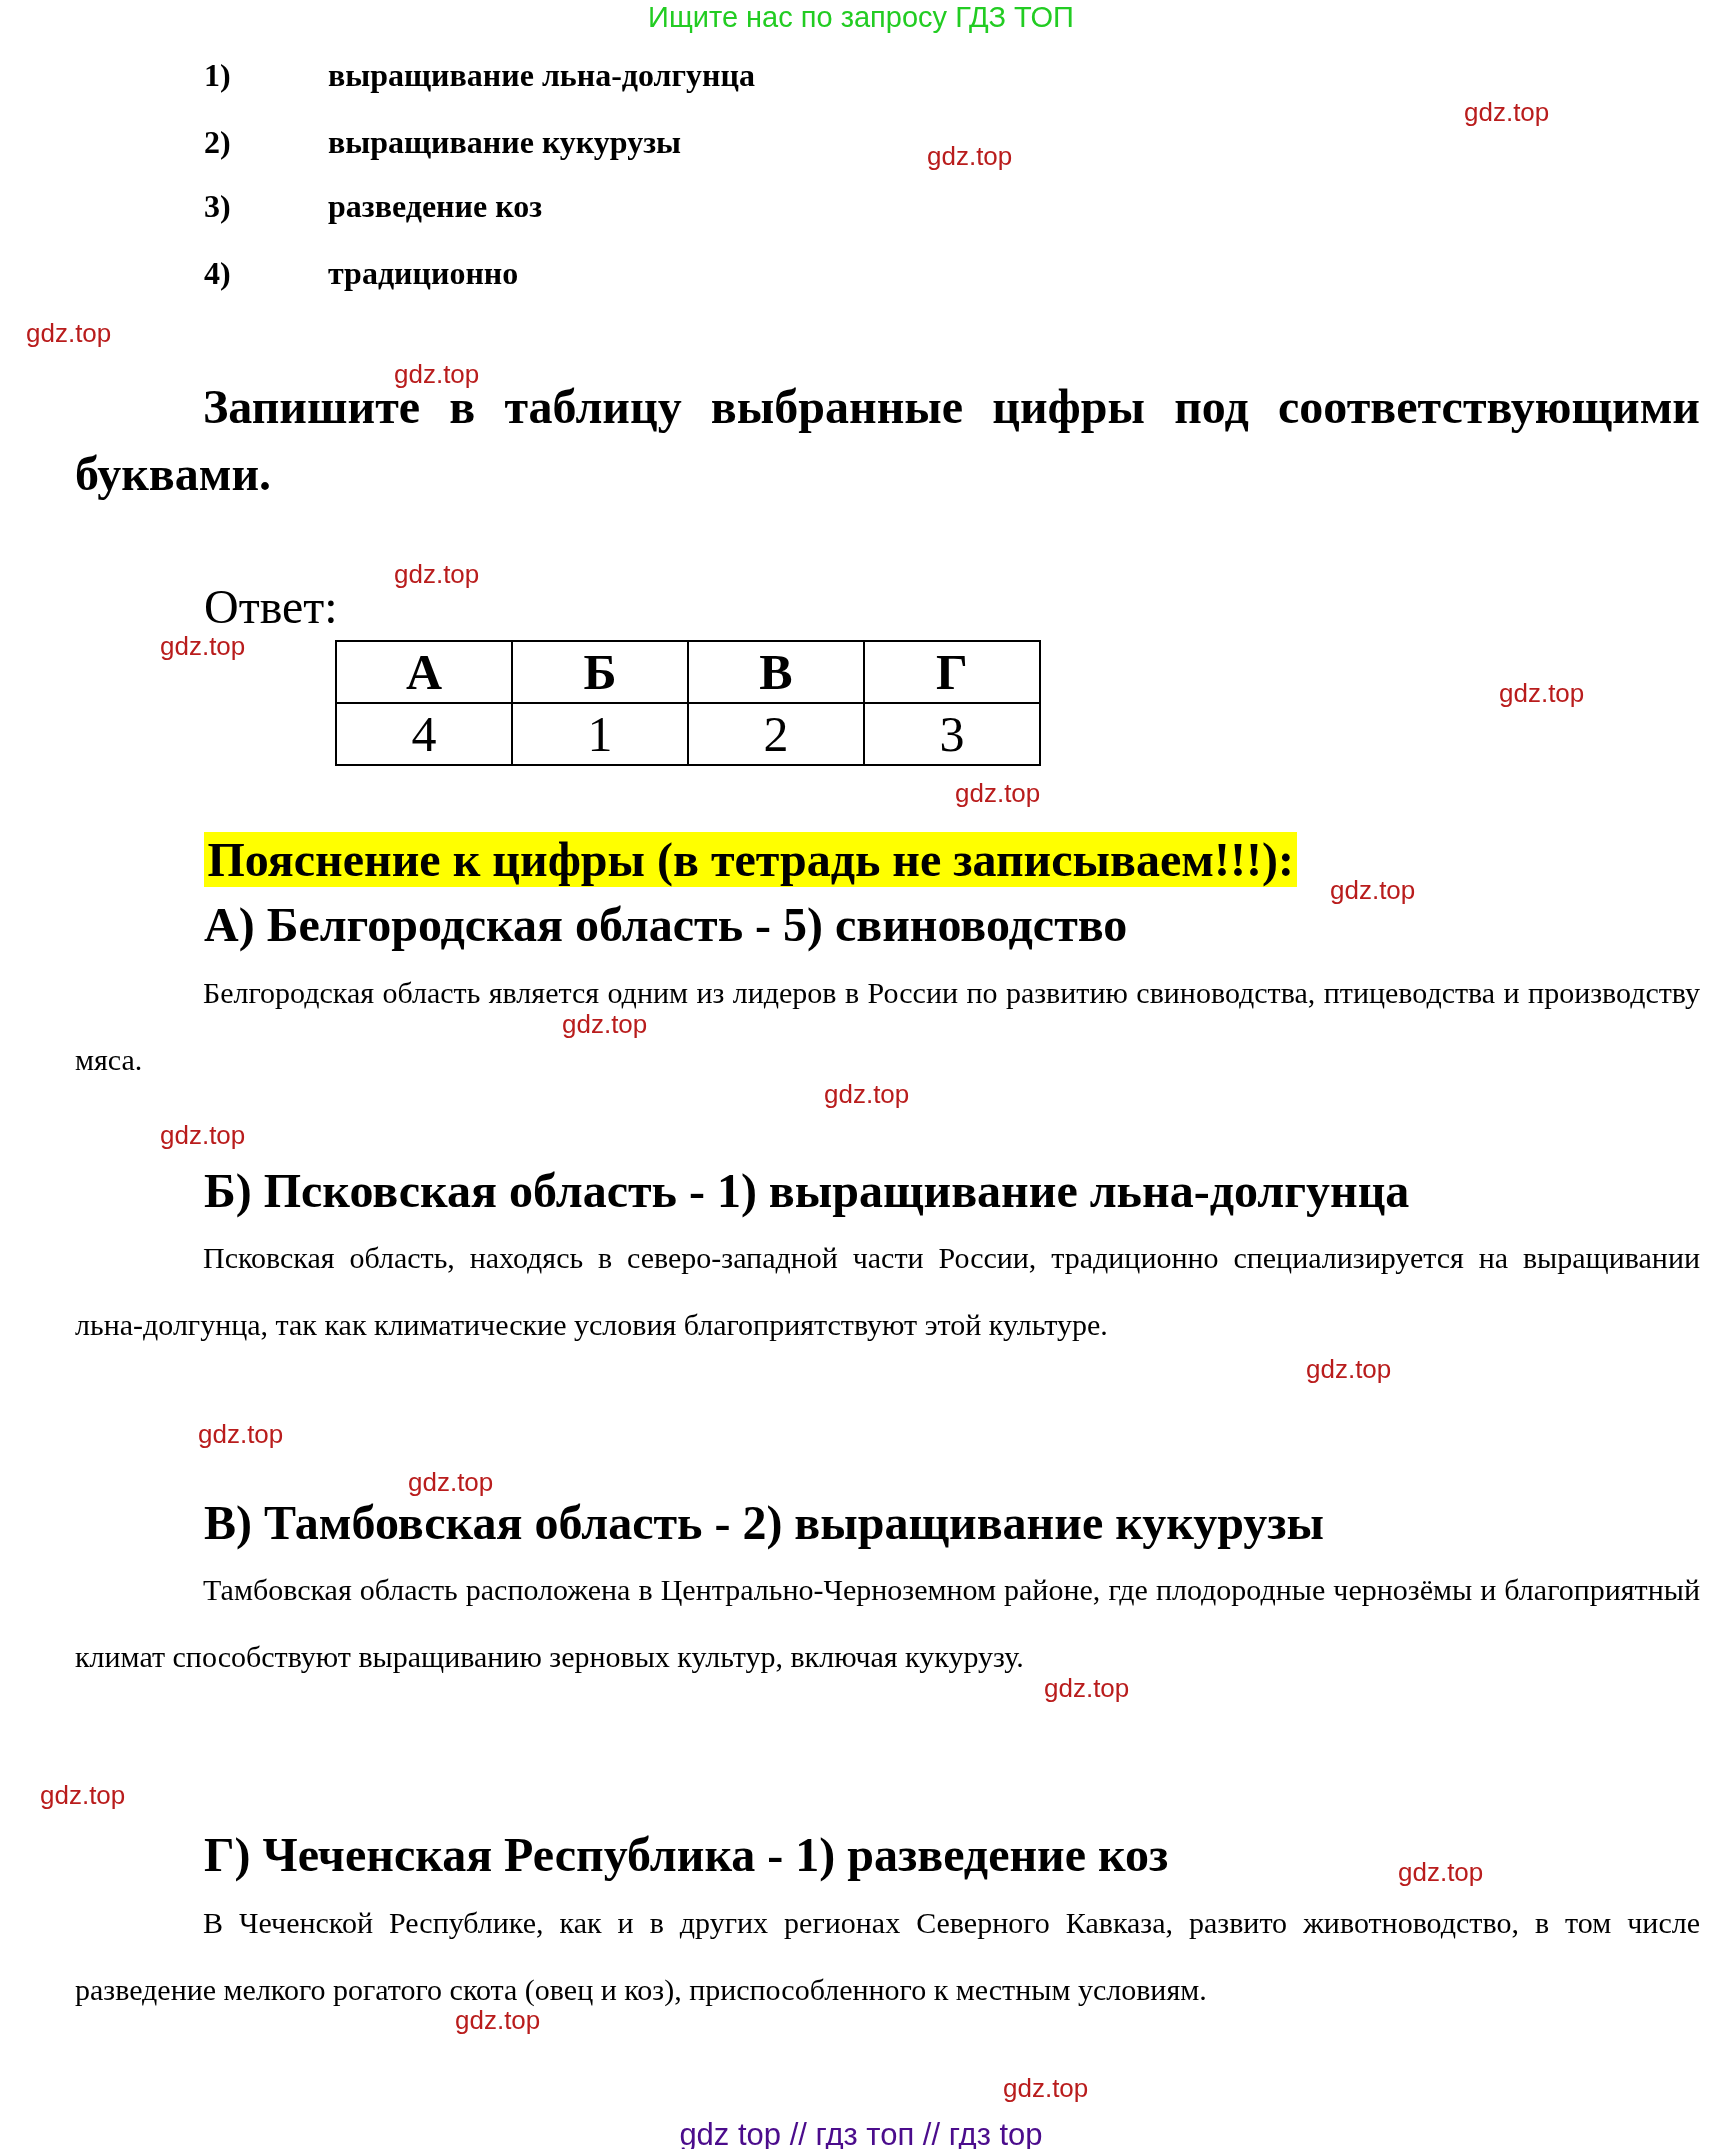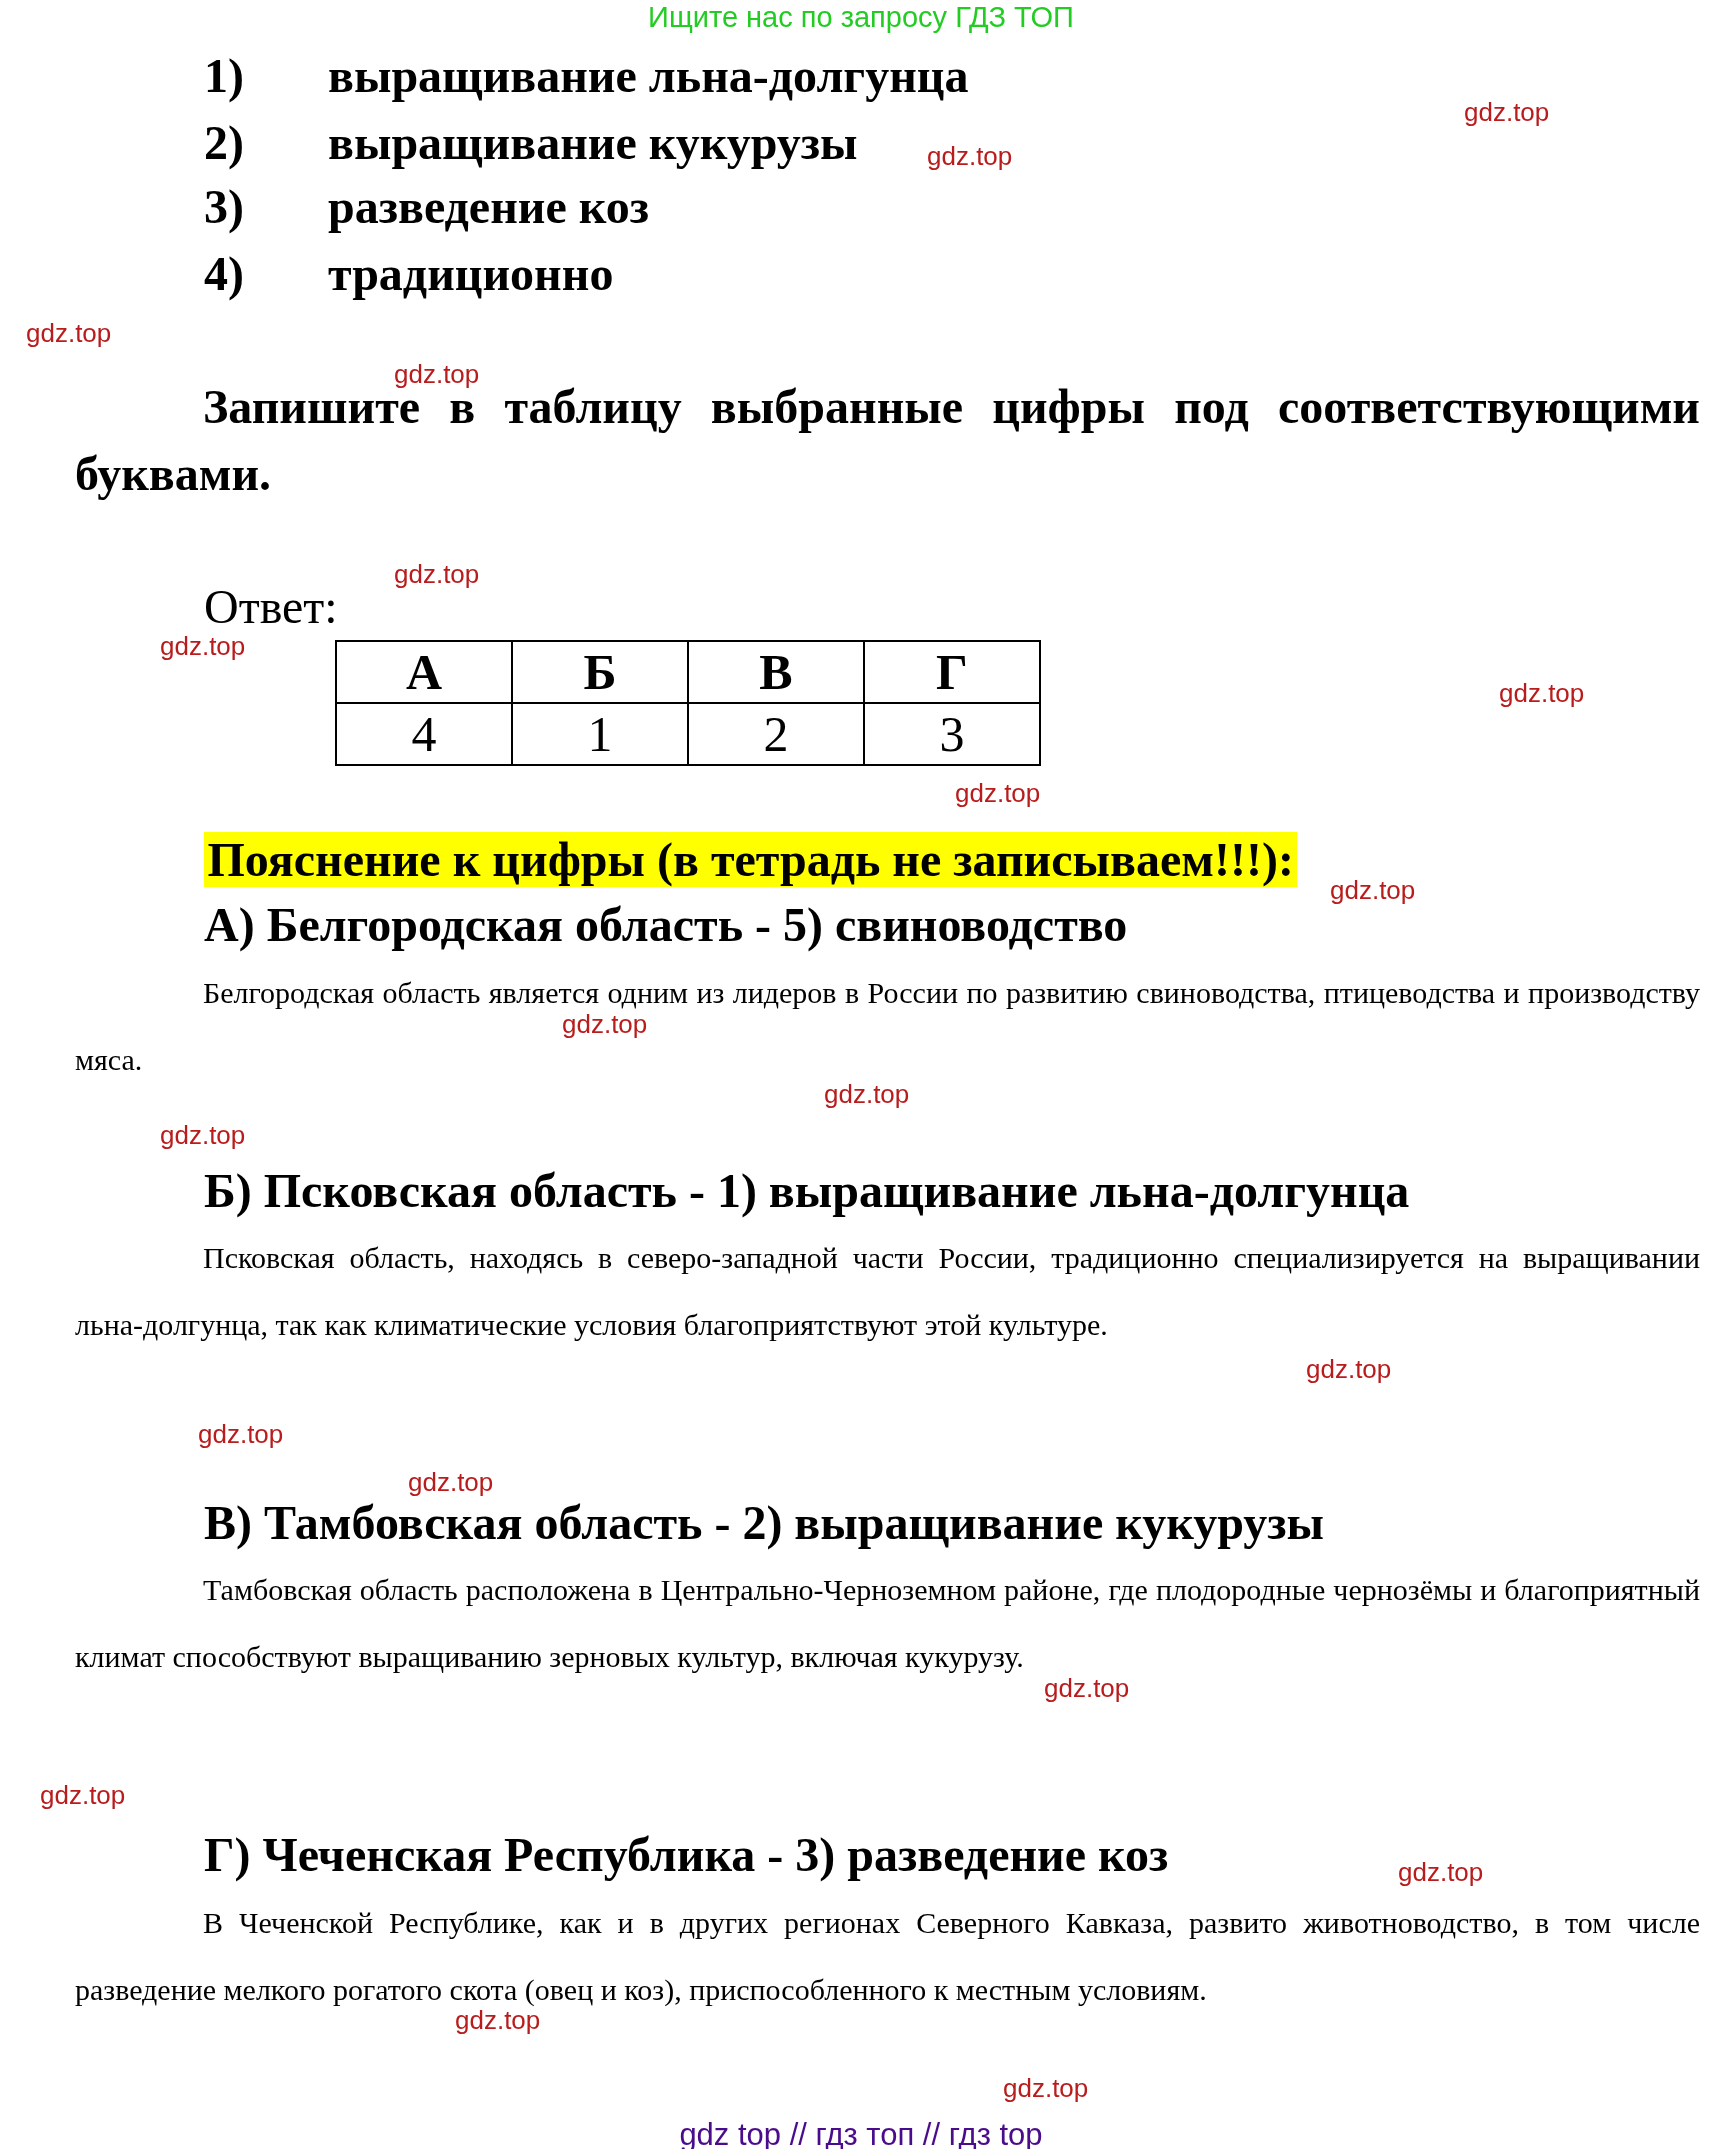--- a/index.html
+++ b/index.html
@@ -1,19 +1,19 @@
 <!DOCTYPE html>
 <html style="font-size:13.7px"><head>
 <meta charset="utf-8">
 <style>
   html, body { margin:0; padding:0; background:#ffffff; }
   body { width:1722px; height:2150px; position:relative; overflow:hidden; font-family:"Liberation Serif", serif; color:#000; }
   .abs { position:absolute; }
   .green-header { top:0; left:0; width:1722px; text-align:center; font-family:"Liberation Sans", sans-serif; font-size:29px; color:#22cc22; line-height:34px; }
-  .item { left:204px; font-size:48px; font-weight:bold; line-height:55px; }
+  .item { left:204px; font-size:32px; font-weight:bold; line-height:55px; }
   .item .num { display:inline-block; width:124px; }
   .para { left:75px; width:1625px; font-size:30px; line-height:67px; text-align:justify; text-align-last:left; }
   .para .indent { display:inline-block; width:128px; }
   .bold-text { font-weight:bold; }
   .heading { left:204px; font-size:48px; font-weight:bold; line-height:55px; white-space:nowrap; }
   .wm { font-family:"Liberation Sans", sans-serif; font-size:26px; color:#b91c1c; line-height:29px; white-space:nowrap; }
   .answer-label { left:204px; top:579px; font-size:48px; line-height:55px; }
   table.answer { position:absolute; left:335px; top:640px; width:706px; height:120px; border-collapse:collapse; }
   table.answer td { border:2.6px solid #000; text-align:center; font-size:50px; width:25%; height:60px; padding:0; }
   table.answer tr.hdr td { font-weight:bold; }
@@ -71,21 +71,21 @@
 <div class="abs heading" style="top:1163px">Б) Псковская область - 1) выращивание льна-долгунца</div>
 <div class="abs para" style="top:1224px">
   <span class="indent"></span><span>Псковская область, находясь в северо-западной части России, традиционно специализируется на выращивании льна-долгунца, так как климатические условия благоприятствуют этой культуре.</span>
 </div>
 
 <div class="abs heading" style="top:1495px">В) Тамбовская область - 2) выращивание кукурузы</div>
 <div class="abs para" style="top:1556px">
   <span class="indent"></span><span>Тамбовская область расположена в Центрально-Черноземном районе, где плодородные чернозёмы и благоприятный климат способствуют выращиванию зерновых культур, включая кукурузу.</span>
 </div>
 
-<div class="abs heading" style="top:1827px">Г) Чеченская Республика - 3) разведение коз</div>
+<div class="abs heading" style="top:1827px">Г) Чеченская Республика - 1) разведение коз</div>
 <div class="abs para" style="top:1889px">
   <span class="indent"></span><span>В Чеченской Республике, как и в других регионах Северного Кавказа, развито животноводство, в том числе разведение мелкого рогатого скота (овец и коз), приспособленного к местным условиям.</span>
 </div>
 
 <div class="abs wm" style="left:1464px; top:98px">gdz.top</div>
 <div class="abs wm" style="left:927px; top:142px">gdz.top</div>
 <div class="abs wm" style="left:26px; top:319px">gdz.top</div>
 <div class="abs wm" style="left:394px; top:360px">gdz.top</div>
 <div class="abs wm" style="left:394px; top:560px">gdz.top</div>
 <div class="abs wm" style="left:160px; top:632px">gdz.top</div>

